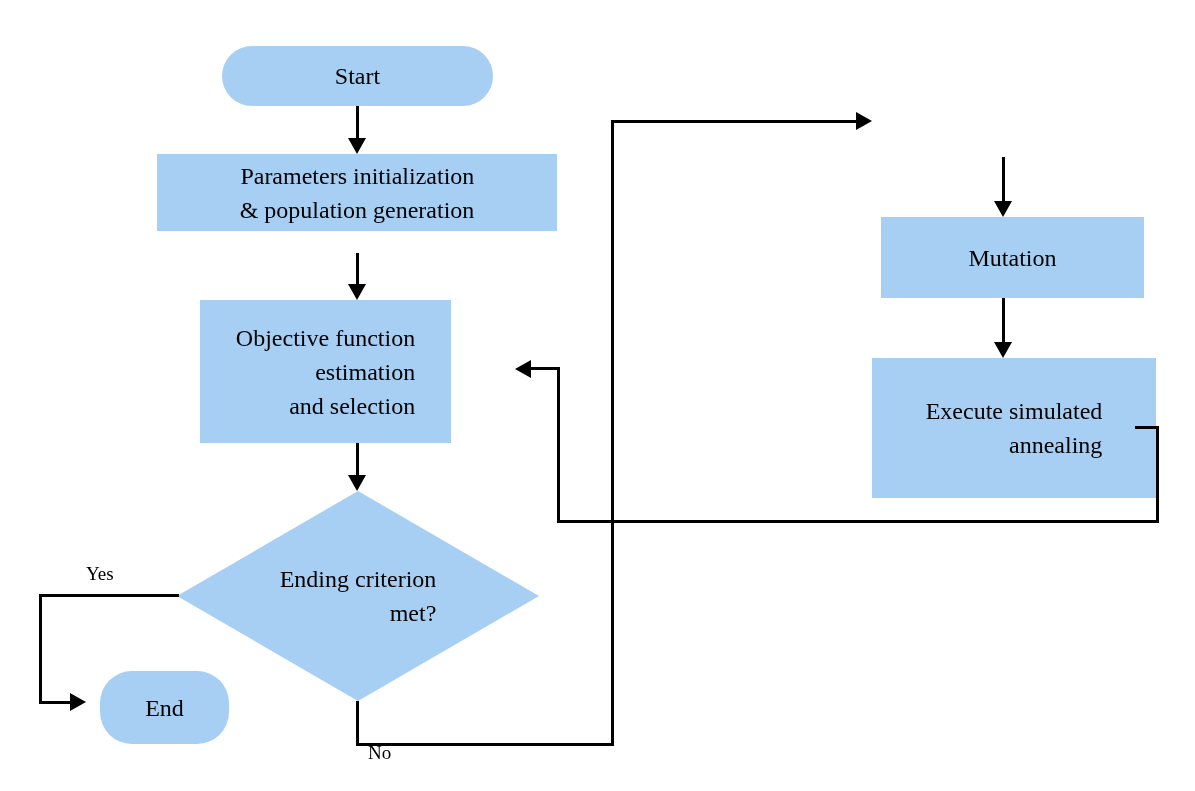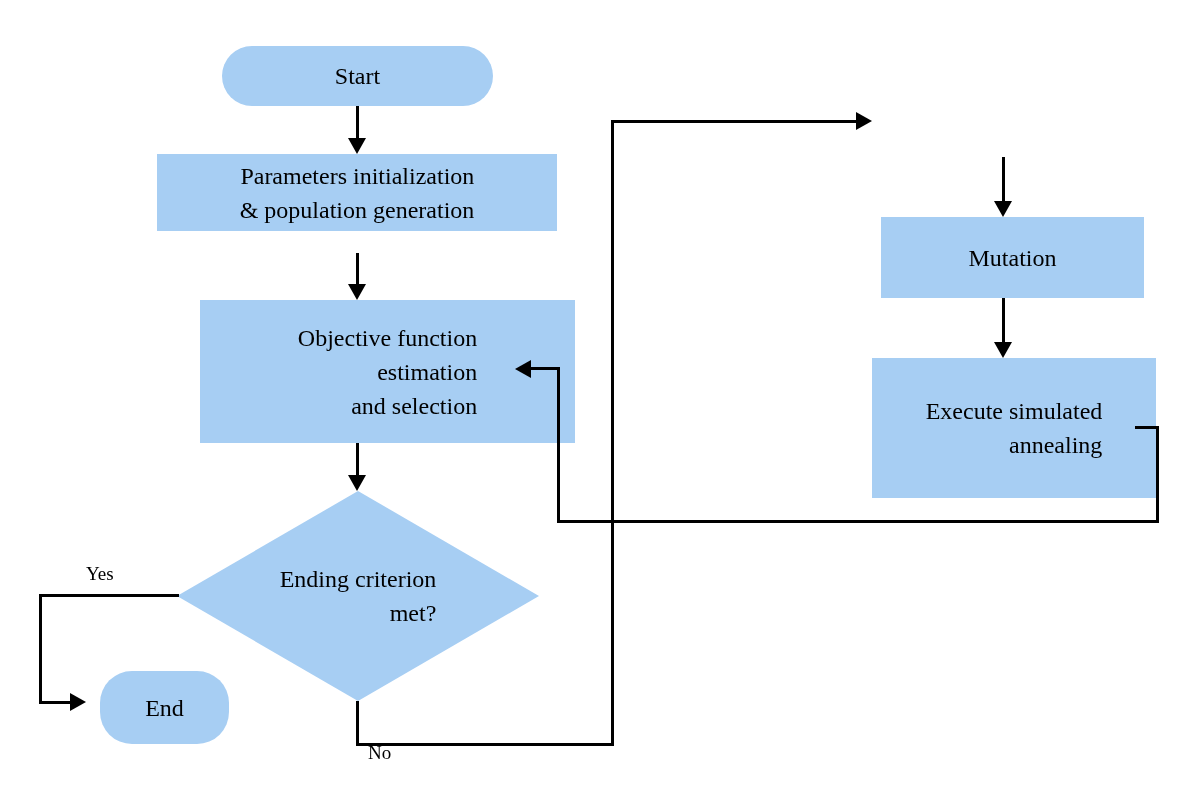--- a/index.html
+++ b/index.html
@@ -77,21 +77,21 @@
 
   <div class="node pill" style="left:222px; top:46px; width:271px; height:60px;">
     <span class="lbl">Start</span>
   </div>
 
   <div class="node" style="left:157px; top:154px; width:400px; height:77px;">
     <span class="lbl">Parameters initialization
 &amp; population generation</span>
   </div>
 
-  <div class="node" style="left:200px; top:300px; width:375px; height:143px;">
+  <div class="node" style="left:200px; top:300px; width:251px; height:143px;">
     <span class="lbl">Objective function
 estimation
 and selection</span>
   </div>
 
   <div class="node diamond" style="left:177px; top:491px; width:362px; height:210px;">
     <span class="lbl">Ending criterion
 met?</span>
   </div>
 

